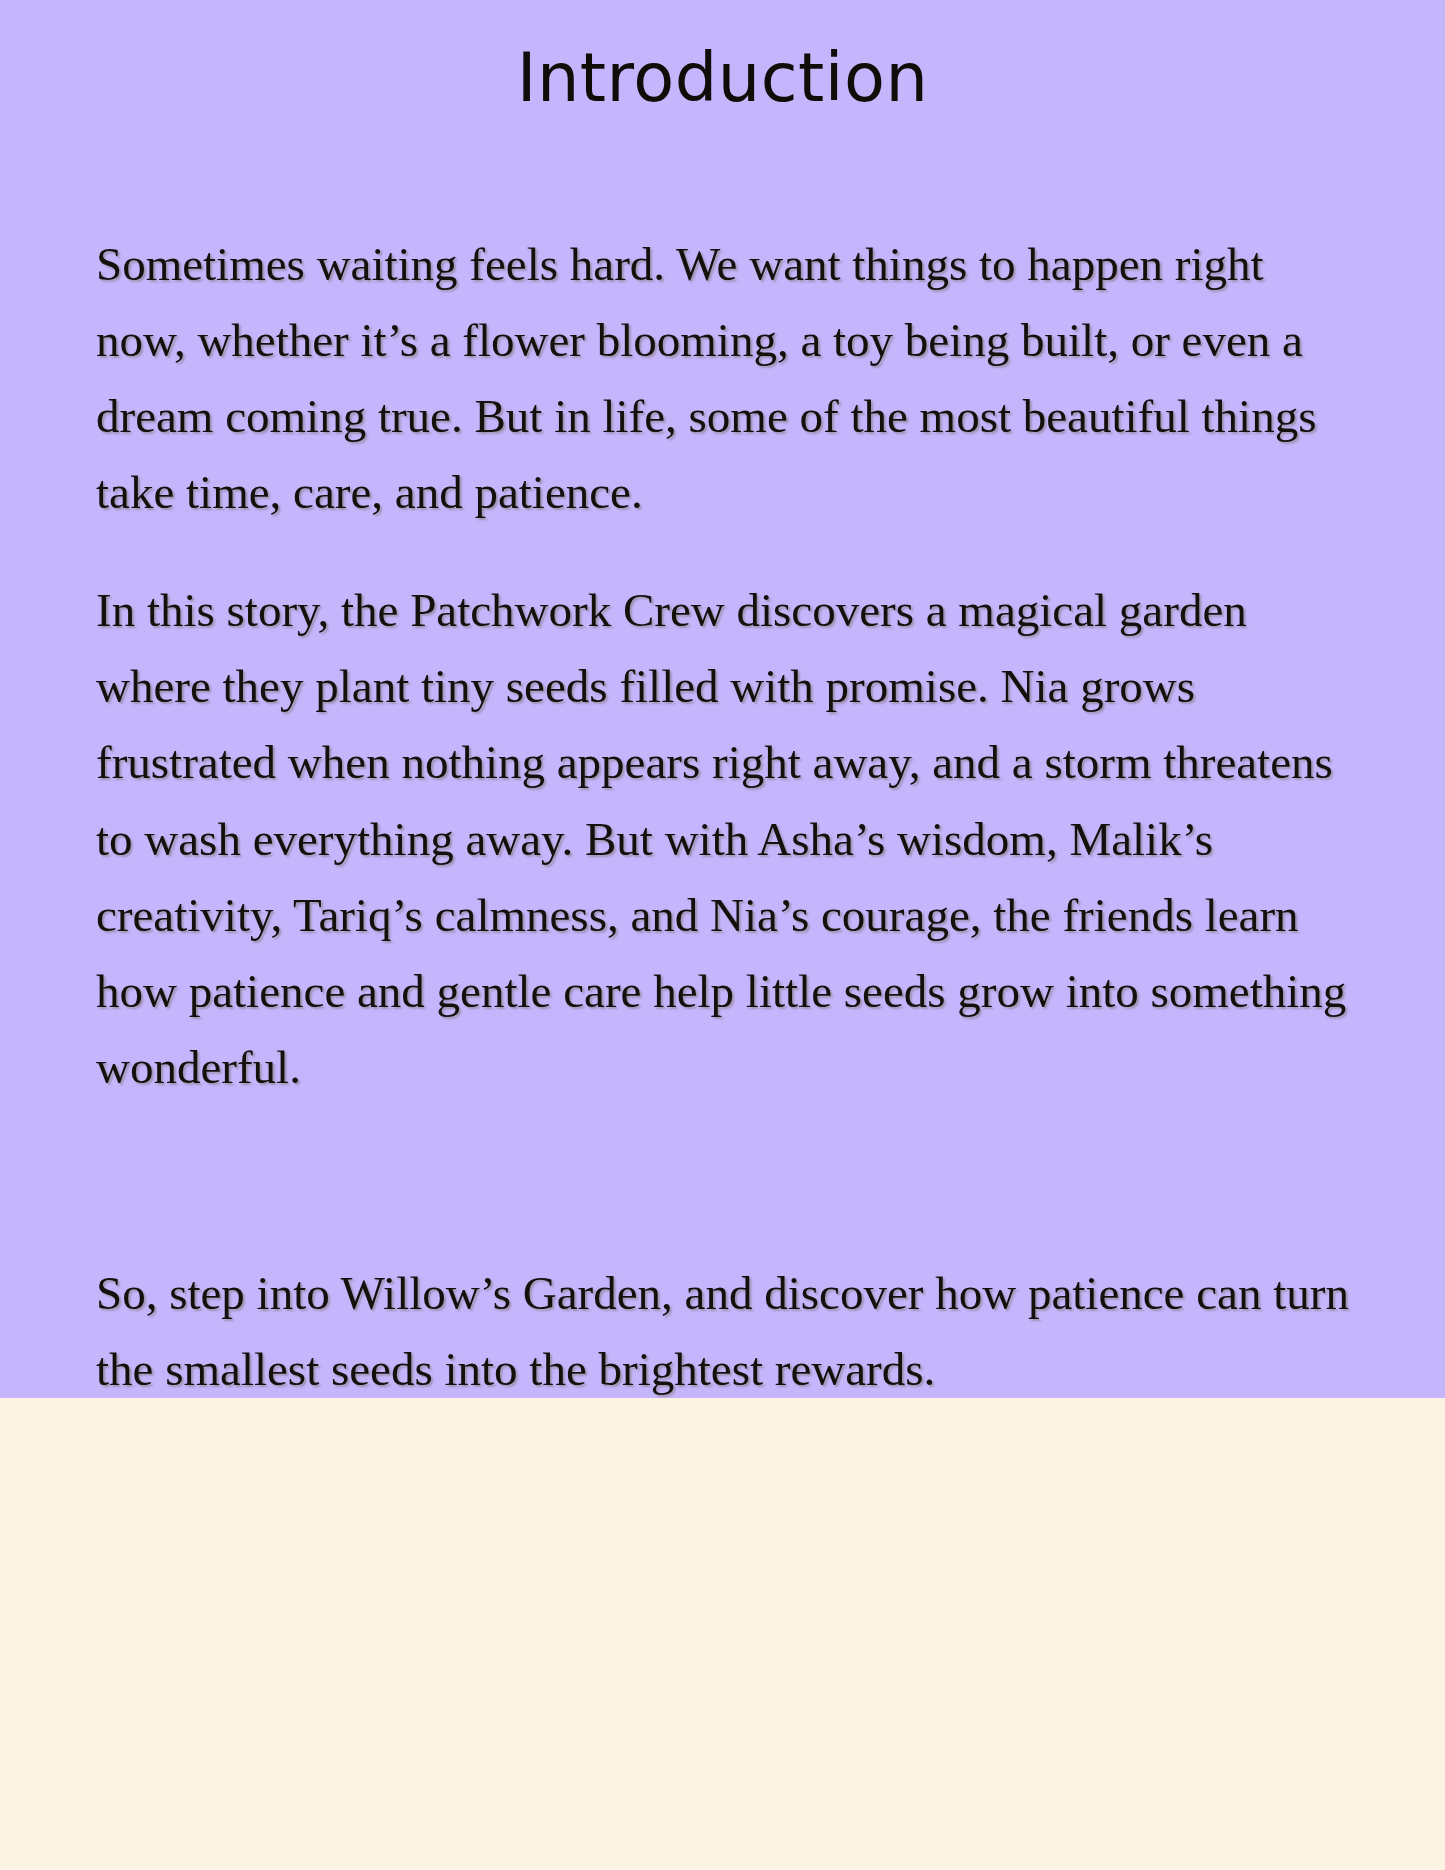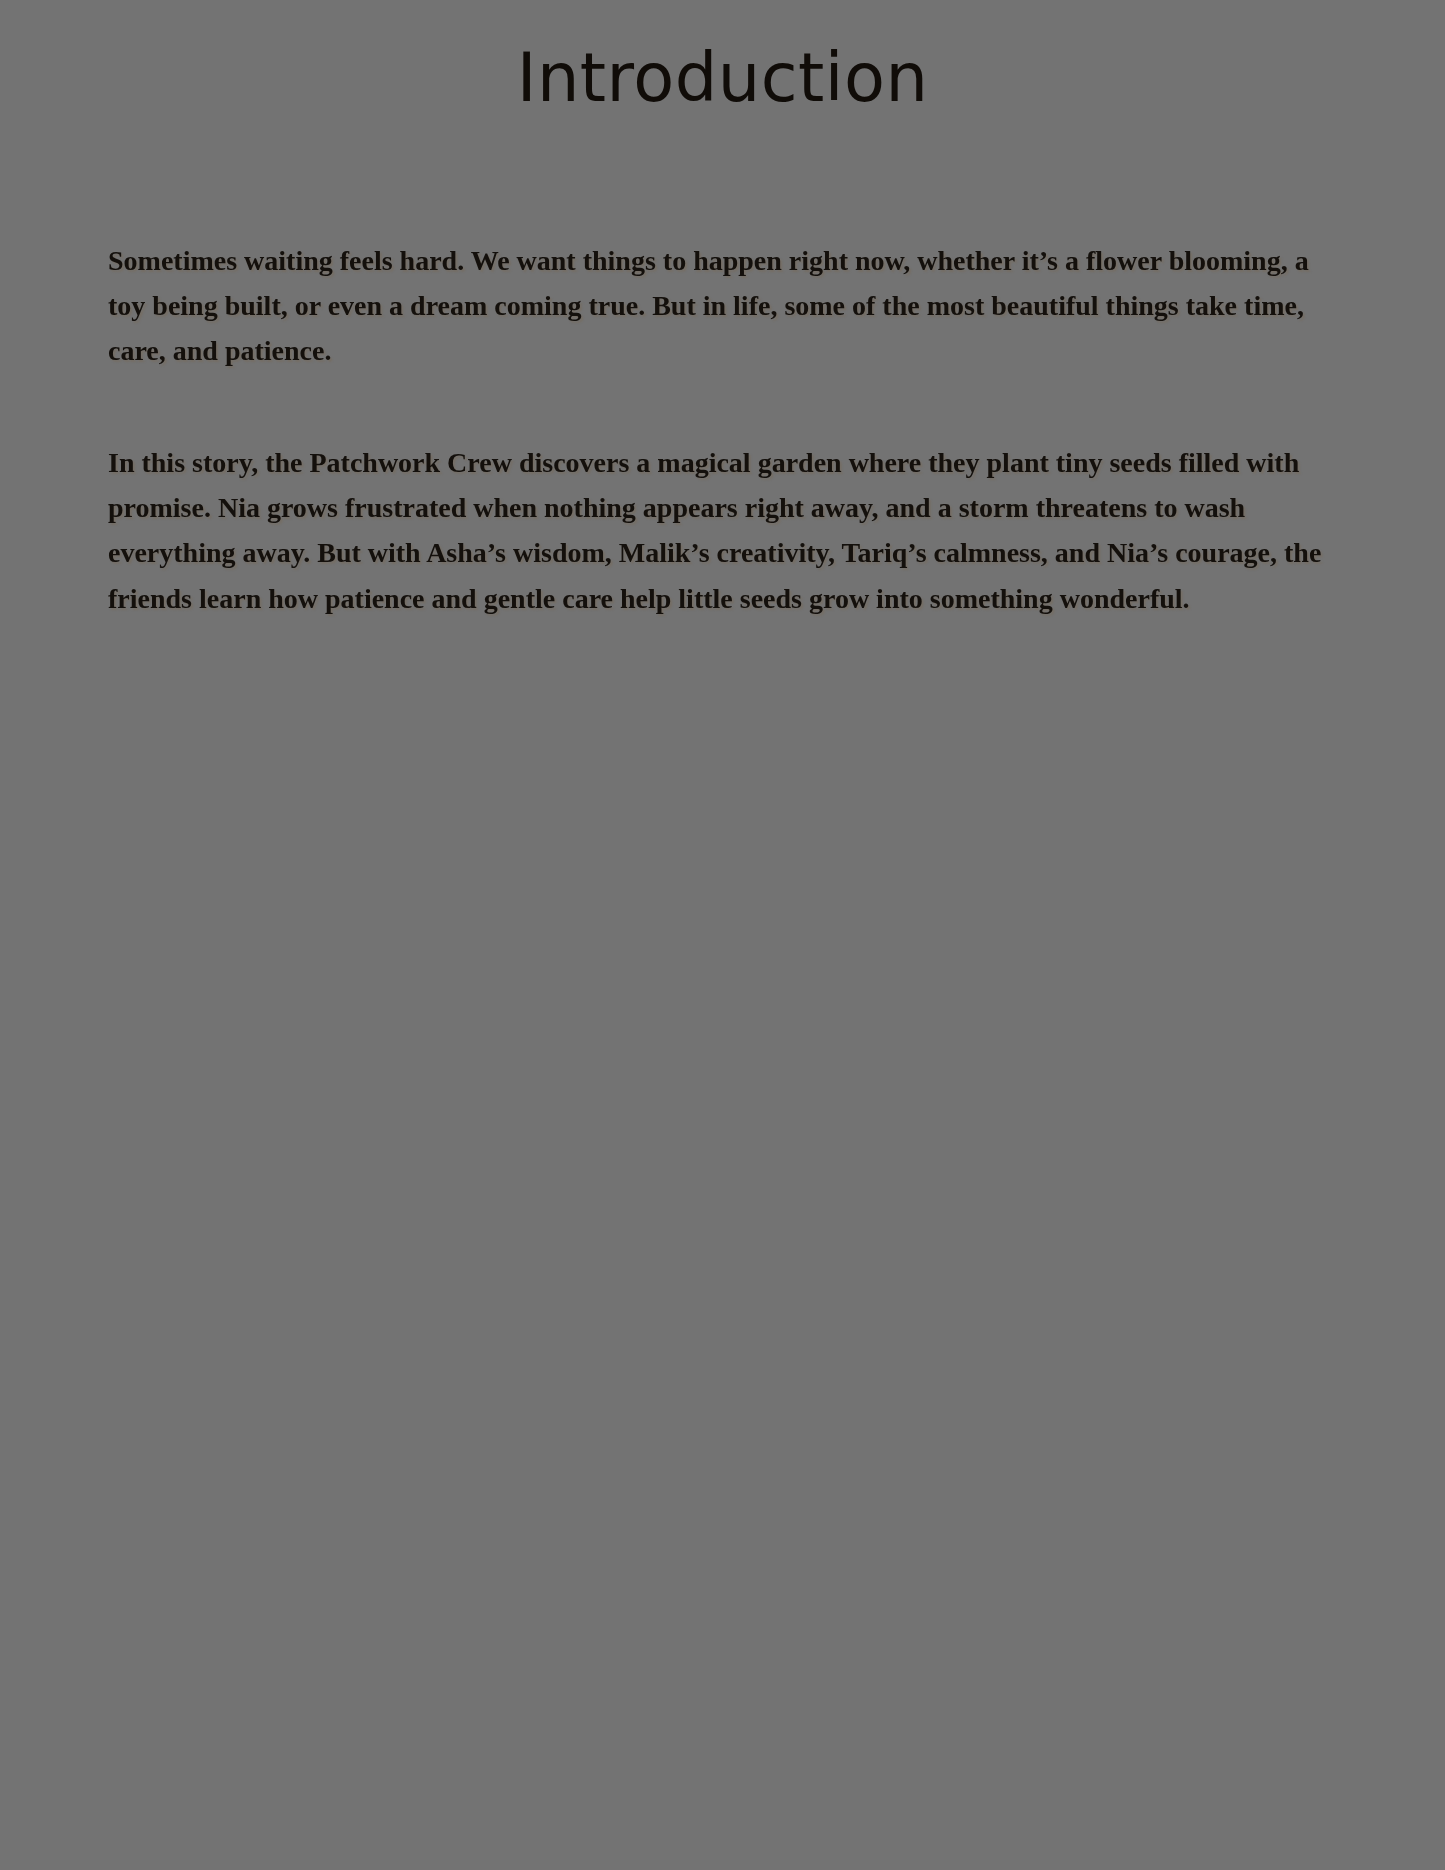--- a/index.html
+++ b/index.html
@@ -8,22 +8,22 @@
   }
   body {
     width: 1445px;
     height: 1870px;
     background: #fdf3e2;
     font-family: "Liberation Serif", serif;
     overflow: hidden;
   }
   .page {
     width: 1445px;
-    height: 1870px;
-    background: #737373;
+    height: 1398px;
+    background: #c4b5fd;
     box-sizing: border-box;
     position: relative;
   }
   .page-title {
     text-align: center;
     font-family: "DejaVu Sans", sans-serif;
     font-weight: 400;
     font-size: 67px;
     color: #100c08;
     letter-spacing: 0.5px;
@@ -33,26 +33,26 @@
   }
   .body-block {
     margin: 0 auto;
     padding-left: 96px;
     padding-right: 96px;
     box-sizing: border-box;
     width: 1445px;
   }
   .para {
     font-family: "Liberation Serif", serif;
-    font-weight: bold;
-    font-size: 28px;
+    font-weight: normal;
+    font-size: 47px;
     line-height: 1.62;
     color: #14100c;
     text-shadow: 2px 2px 2px rgba(120, 105, 85, 0.45);
-    margin: 12px;
+    margin: 0;
   }
   .gap-intro { height: 110px; }
   .gap-small { height: 42px; }
   .gap-large { height: 150px; }
   .gap-tiny { height: 0px; }
 </style>
 </head>
 <body>
 
 <div class="page">
@@ -67,15 +67,16 @@
 
     <div class="gap-small"></div>
 
     <p class="para">In this story, the Patchwork Crew discovers a magical garden where they plant tiny seeds filled with promise. Nia grows frustrated when nothing appears right away, and a storm threatens to wash everything away. But with Asha’s wisdom, Malik’s creativity, Tariq’s calmness, and Nia’s courage, the friends learn how patience and gentle care help little seeds grow into something wonderful.</p>
 
     <div class="gap-large"></div>
 
 
     <div class="gap-tiny"></div>
 
+    <p class="para">So, step into Willow’s Garden, and discover how patience can turn the smallest seeds into the brightest rewards.</p>
 
   </div>
 </div>
 
 </body></html>

